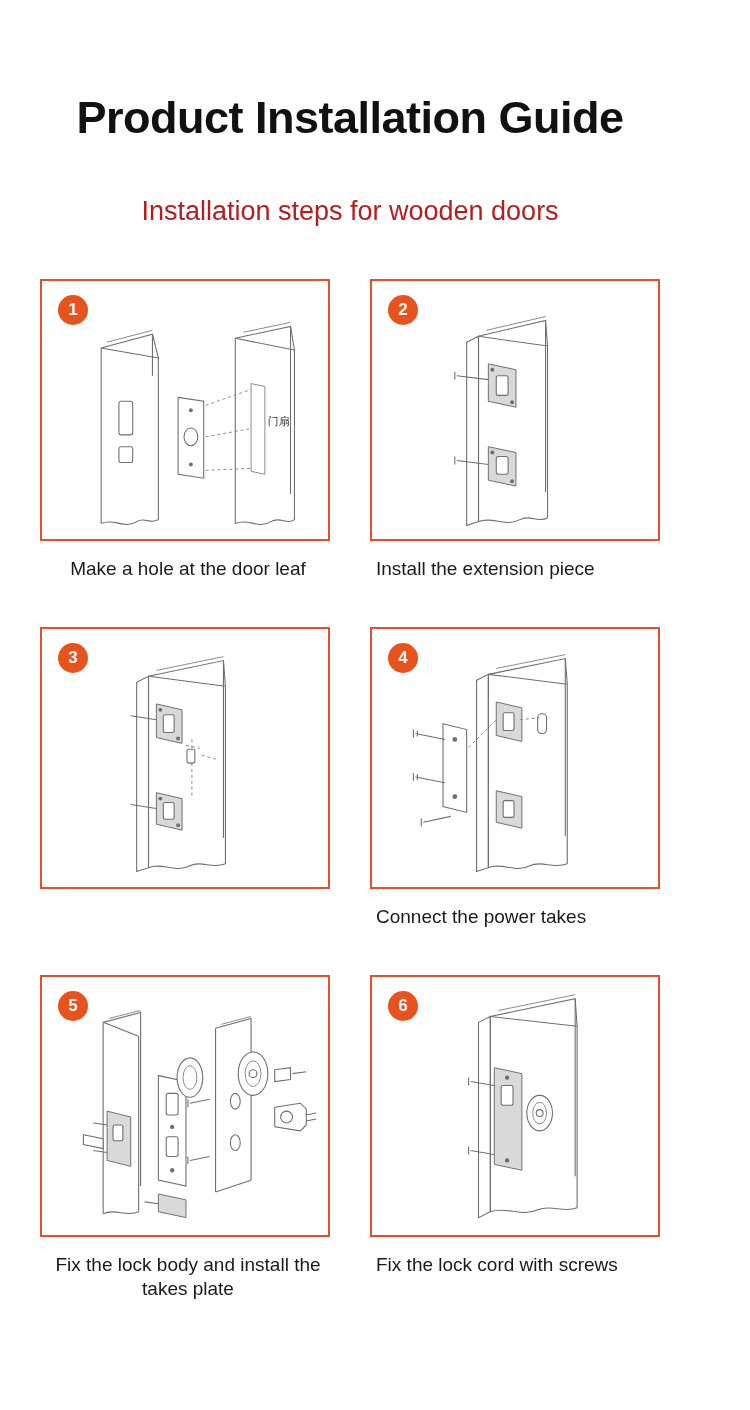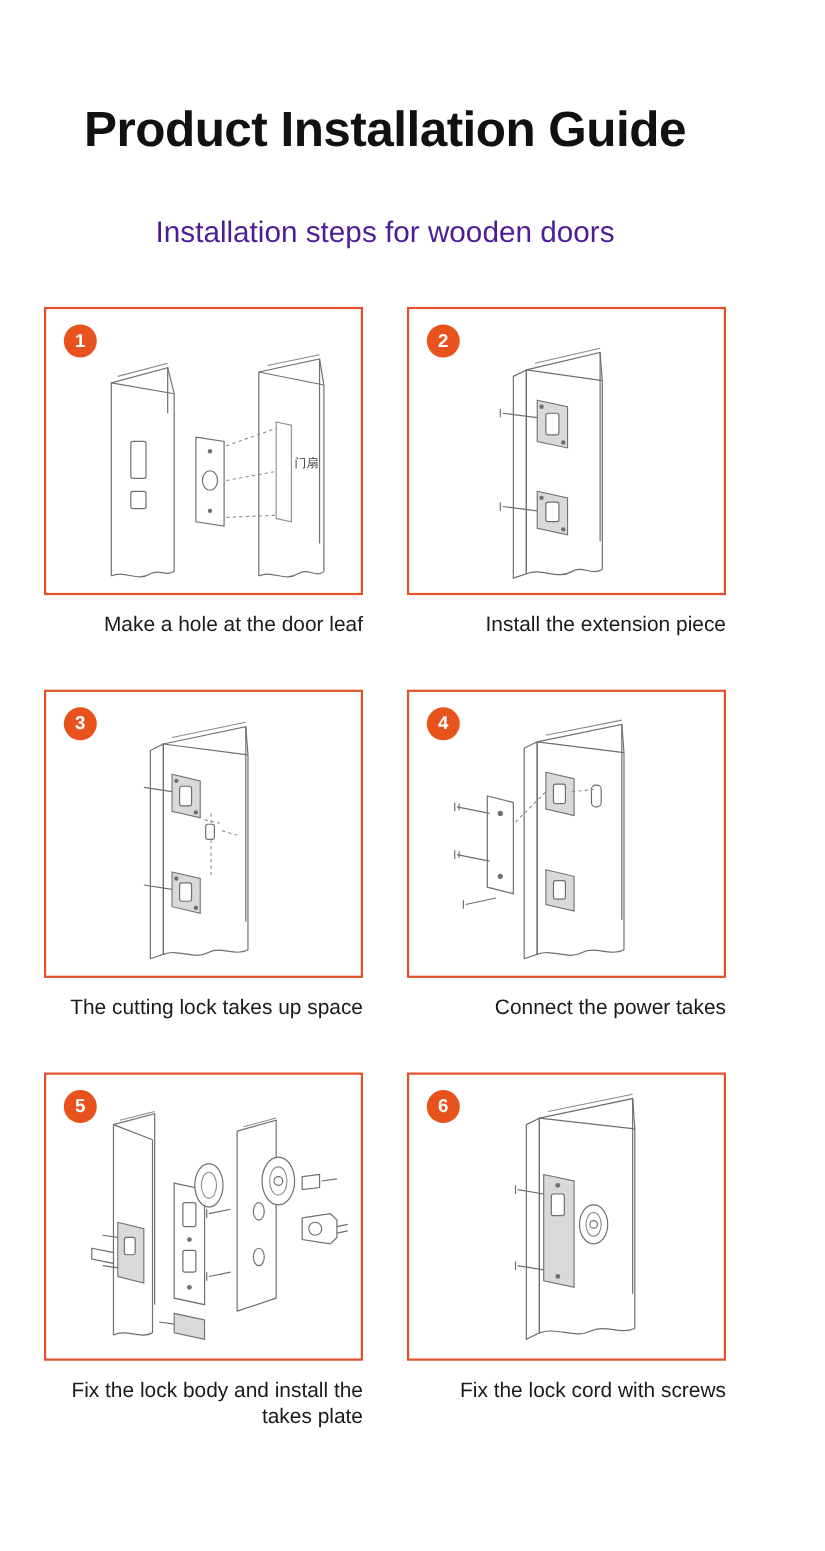--- a/index.html
+++ b/index.html
@@ -21,21 +21,21 @@
     font-size: 45px;
     font-weight: bold;
     letter-spacing: -0.5px;
     color: #111111;
     margin-top: 92px;
     line-height: 1.15;
   }
   .subtitle {
     text-align: center;
     font-size: 27px;
-    color: #4c1d95;
+    color: #b91c1c;
     margin-top: 52px;
     font-weight: 400;
   }
   .grid {
     margin: 0 auto;
     margin-top: 52px;
     width: 620px;
     display: grid;
     grid-template-columns: 290px 290px;
     column-gap: 40px;
@@ -66,23 +66,23 @@
     z-index: 5;
   }
   .art { position: absolute; inset: 0; }
   .caption {
     font-size: 19px;
     color: #1a1a1a;
     line-height: 1.28;
     padding-top: 16px;
     padding-left: 6px;
     min-height: 86px;
-    text-align: right;
-  }
-  .cell.left .caption { text-align: right; }
+    text-align: left;
+  }
+  .cell.left .caption { text-align: center; }
   .cn-label {
     font-size: 11px;
     fill: #333;
     font-family: "DejaVu Sans", sans-serif;
   }
   svg { display: block; }
   .ln { fill: none; stroke: #6f6f6f; stroke-width: 1.1; }
   .ln2 { fill: none; stroke: #8a8a8a; stroke-width: 1; }
   .lnd { fill: none; stroke: #8a8a8a; stroke-width: 1; stroke-dasharray: 3 3; }
   .fillw { fill: #ffffff; stroke: #6f6f6f; stroke-width: 1.1; }
@@ -199,21 +199,20 @@
           <circle class="dot" cx="120" cy="172" r="2"></circle>
           <circle class="dot" cx="138" cy="199" r="2"></circle>
           <path class="ln" d="M90 178 L116 182"></path>
 
           <path class="lnd" d="M152 112 L152 170"></path>
           <path class="lnd" d="M146 118 L160 121"></path>
           <rect class="fillw" x="147" y="122" width="8" height="14" rx="2"></rect>
           <path class="lnd" d="M162 128 L176 132"></path>
         </svg>
       </div>
-      <div class="caption">The cutting lock takes up space</div>
     </div>
 
     <div class="cell right">
       <div class="frame">
         <div class="badge">4</div>
         <svg class="art" viewBox="0 0 290 262">
           <path class="ln" d="M118 46 L196 30 L196 210"></path>
           <path class="ln" d="M118 46 L118 242"></path>
           <path class="ln" d="M118 242 C132 236 146 248 160 240 C172 234 184 244 198 238"></path>
           <path class="ln" d="M198 238 L198 56"></path>

